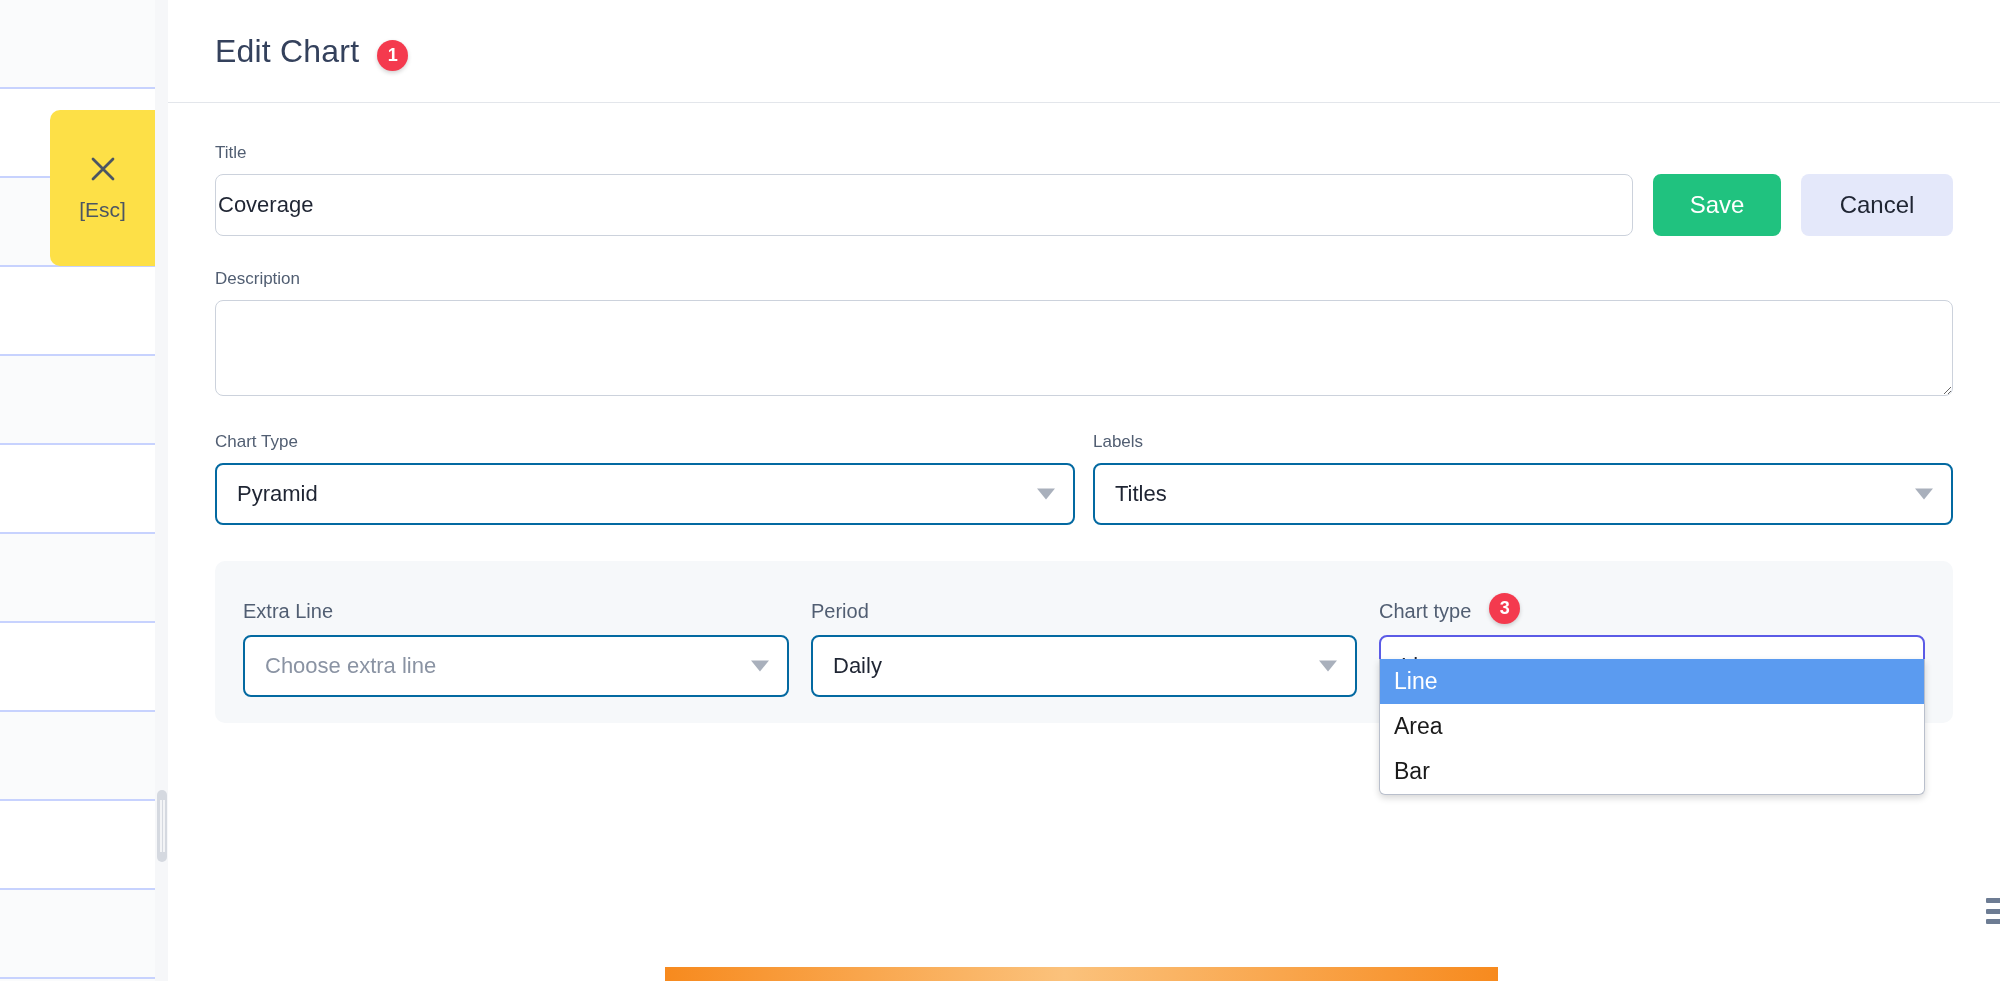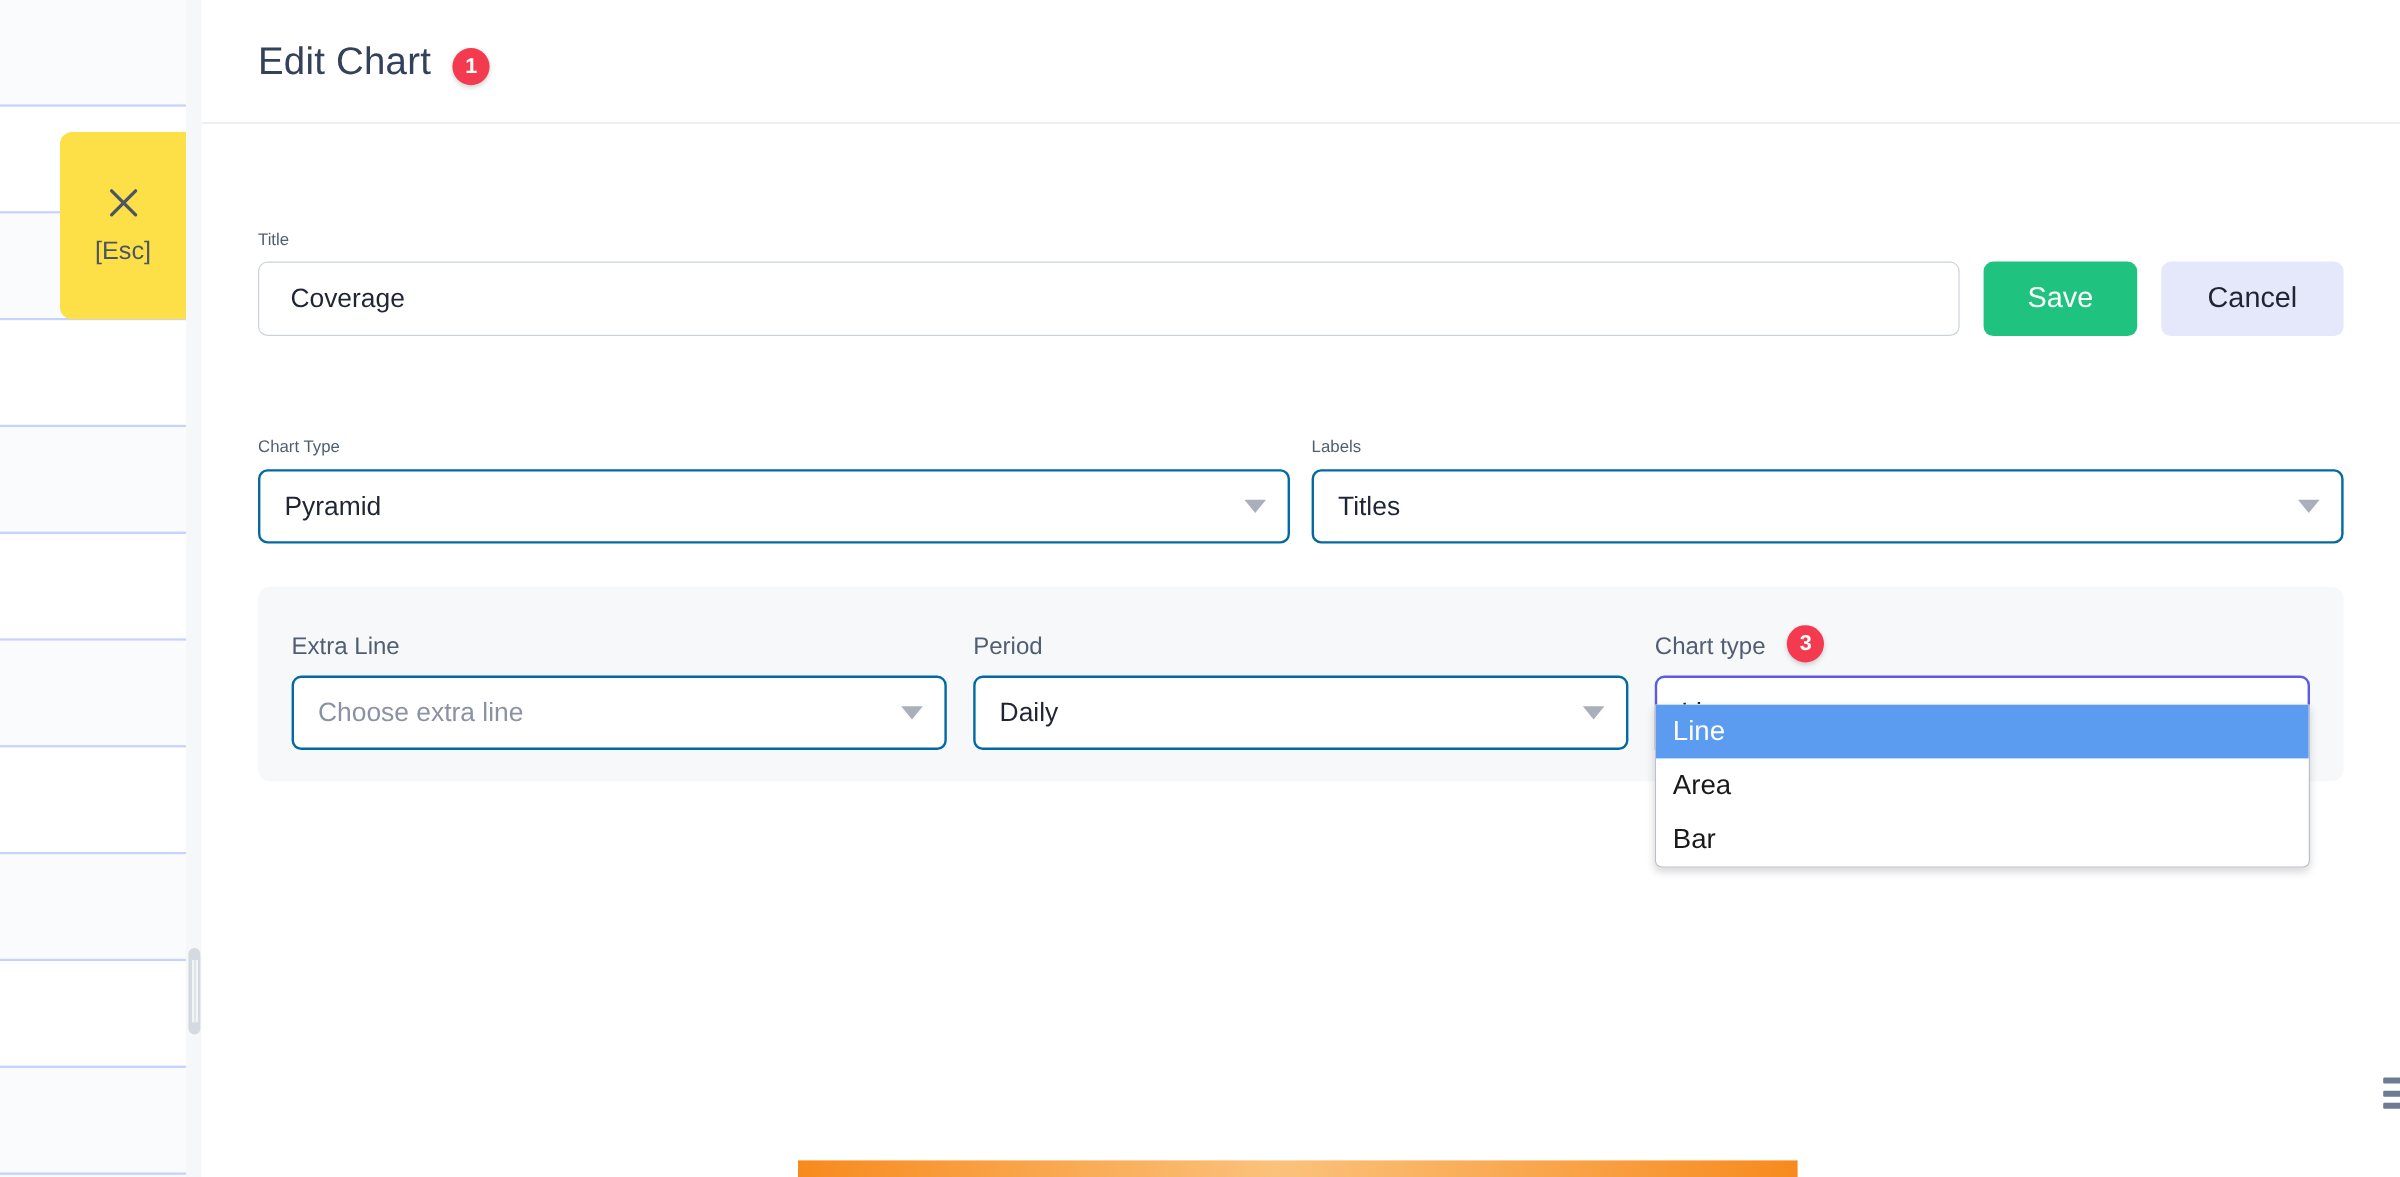--- a/index.html
+++ b/index.html
@@ -75,30 +75,30 @@
     background: #f43a4e; color: #ffffff;
     font-size: 18px; font-weight: bold;
     box-shadow: 0 2px 4px rgba(0,0,0,.18);
     flex: none;
   }
   .badge-1 { margin-left: 18px; position: relative; top: 4px; }
 
   .modal-body { padding: 40px 47px 0 47px; }
 
   .field-label {
-    font-size: 14px; color: #515e72;
-    margin-bottom: 11px; display: block; margin-top: 48px;
+    font-size: 17px; color: #515e72;
+    margin-bottom: 11px; display: block;
   }
 
   .row { display: flex; align-items: flex-end; gap: 20px; }
 
   .input-box {
     height: 62px; border: 1px solid #ccd2dc; border-radius: 8px;
     background: #ffffff; font-size: 22px; color: #1f2533;
-    padding: 0 26px; width: 100%;
+    padding: 0 2px; width: 100%;
     font-family: "Liberation Sans", sans-serif;
     outline: none;
   }
 
   .btn {
     height: 62px; min-width: 128px; padding: 0 26px;
     border-radius: 8px; border: none; cursor: pointer;
     font-size: 24px; font-family: "Liberation Sans", sans-serif;
   }
   .btn-save { background: #20c27f; color: #ffffff; width: 128px; }
@@ -236,20 +236,24 @@
         <label class="field-label">Title</label>
         <div class="row">
           <div style="flex:1;">
             <input class="input-box" value="Coverage" style="">
           </div>
           <button class="btn btn-save">Save</button>
           <button class="btn btn-cancel">Cancel</button>
         </div>
       </div>
 
+      <div style="margin-top:33px;">
+        <label class="field-label">Description</label>
+        <textarea class="textarea-box" placeholder="" style=""></textarea>
+      </div>
 
       <div class="grid-2">
         <div>
           <label class="field-label">Chart Type</label>
           <div class="select">
             <span class="select-value">Pyramid</span>
             <span class="caret"></span>
           </div>
         </div>
         <div>

